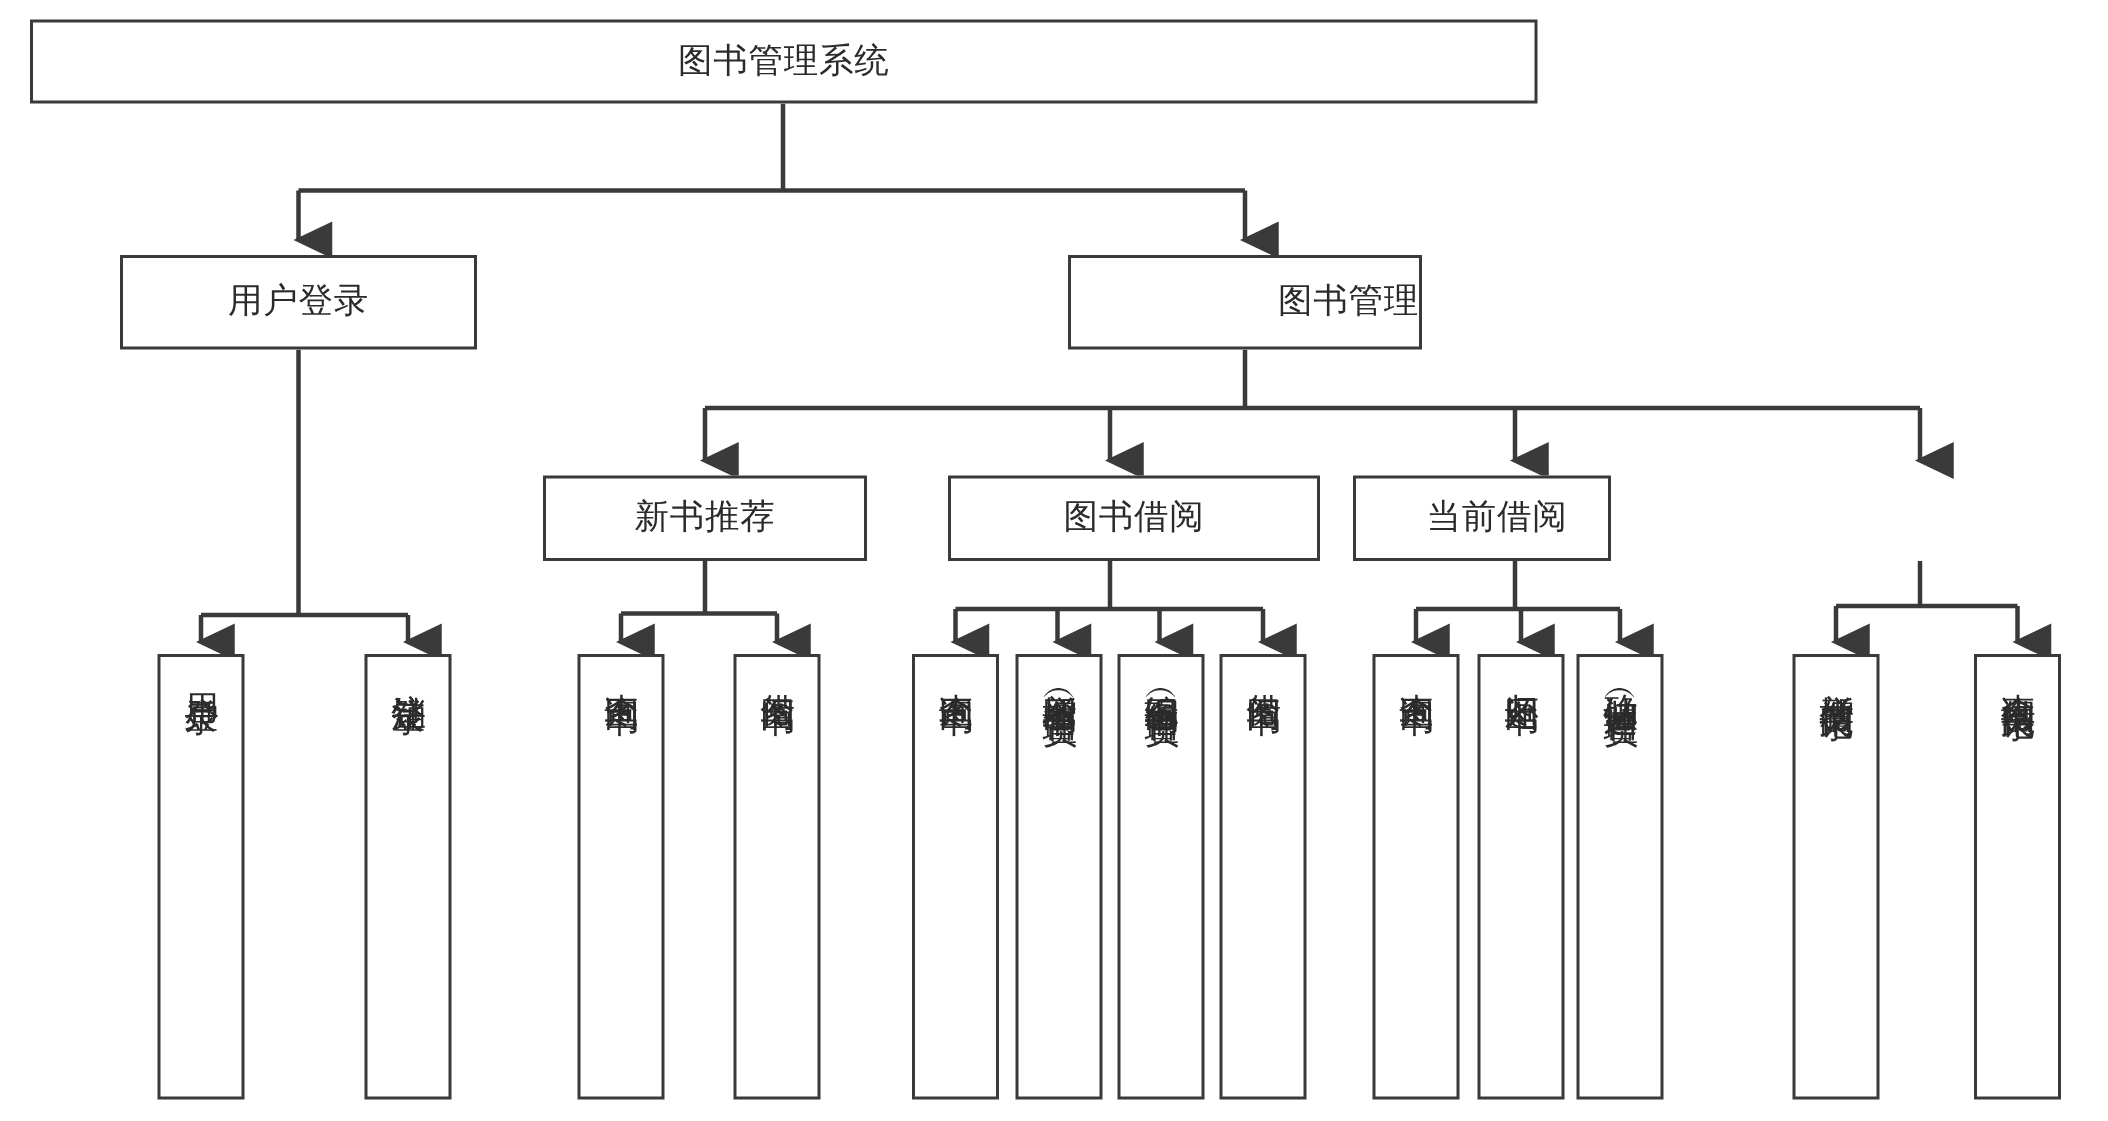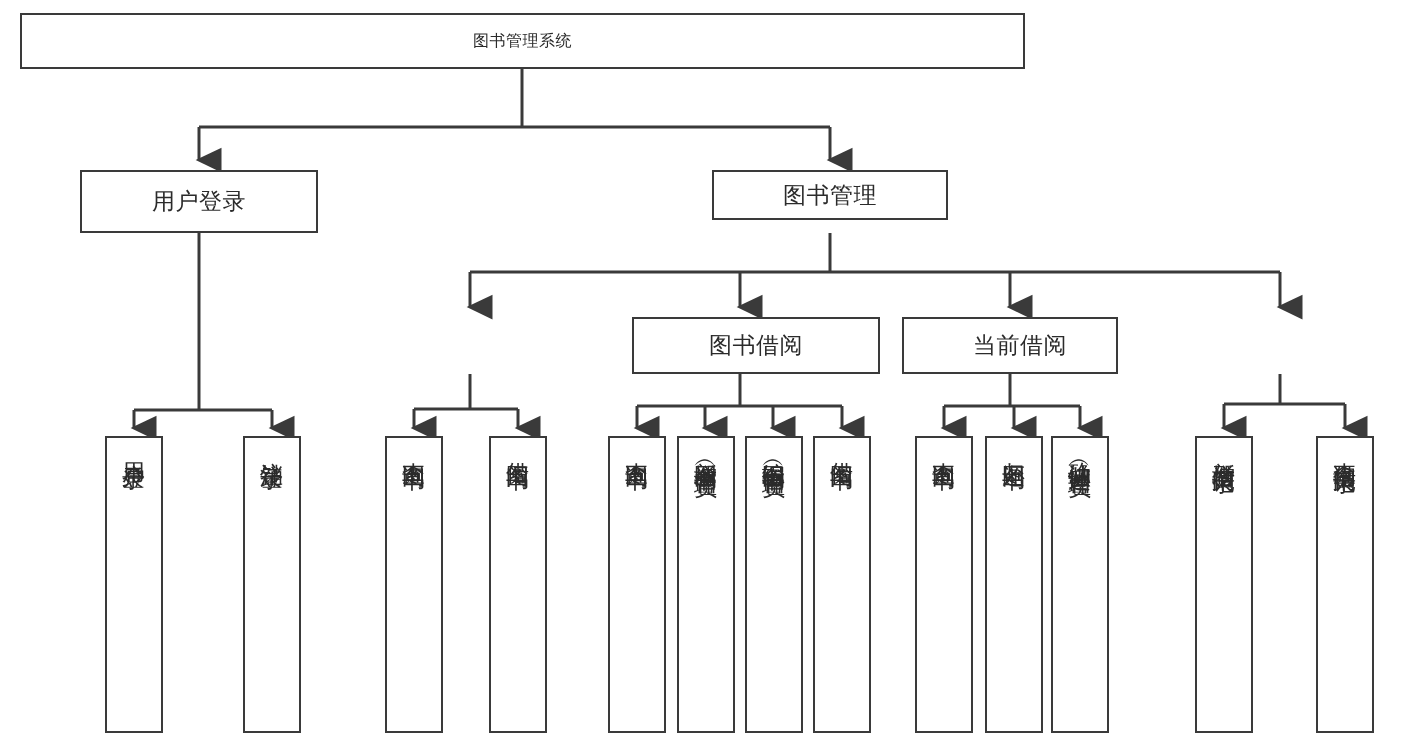--- a/index.html
+++ b/index.html
@@ -40,21 +40,21 @@
     display: block;
     text-align: center;
     line-height: 1.16;
     letter-spacing: 0.5px;
   }
   
   .node.h .label {
     font-size: 23px;
   }
   .node.root .label {
-    font-size: 16px;
+    font-size: 23px;
   }
   
   .node.v {
     align-items: flex-start;
     padding-top: 6px;
   }
   .node.v .label {
     writing-mode: vertical-rl;
     text-orientation: upright;
     font-size: 23px;
@@ -129,28 +129,31 @@
     </g>
   </svg>
 
   <div class="node root h" style="left:20px; top:13px; width:1005px; height:56px;">
     <span class="label">图书管理系统</span>
   </div>
 
   <div class="node h" style="left:80px; top:170px; width:238px; height:63px;">
     <span class="label">用户登录</span>
   </div>
-  <div class="node h" style="left:712px; top:170px; width:236px; height:50px;">
+  <div class="node h" style="left:712px; top:170px; width:236px; height:63px;justify-content:flex-end;">
     <span class="label">图书管理</span>
   </div>
 
+  <div class="node h" style="left:362px; top:317px; width:216px; height:57px;">
+    <span class="label">新书推荐</span>
+  </div>
   <div class="node h" style="left:632px; top:317px; width:248px; height:57px;">
     <span class="label">图书借阅</span>
   </div>
-  <div class="node h" style="left:902px; top:317px; width:216px; height:57px;padding-left:20px;">
+  <div class="node h" style="left:902px; top:317px; width:172px; height:57px;padding-left:20px;">
     <span class="label">当前借阅</span>
   </div>
 
   <div class="node v" style="left:105px; top:436px; width:58px; height:297px;">
     <span class="label">用户登录</span>
   </div>
   <div class="node v" style="left:243px; top:436px; width:58px; height:297px;">
     <span class="label">注销登录</span>
   </div>
 

